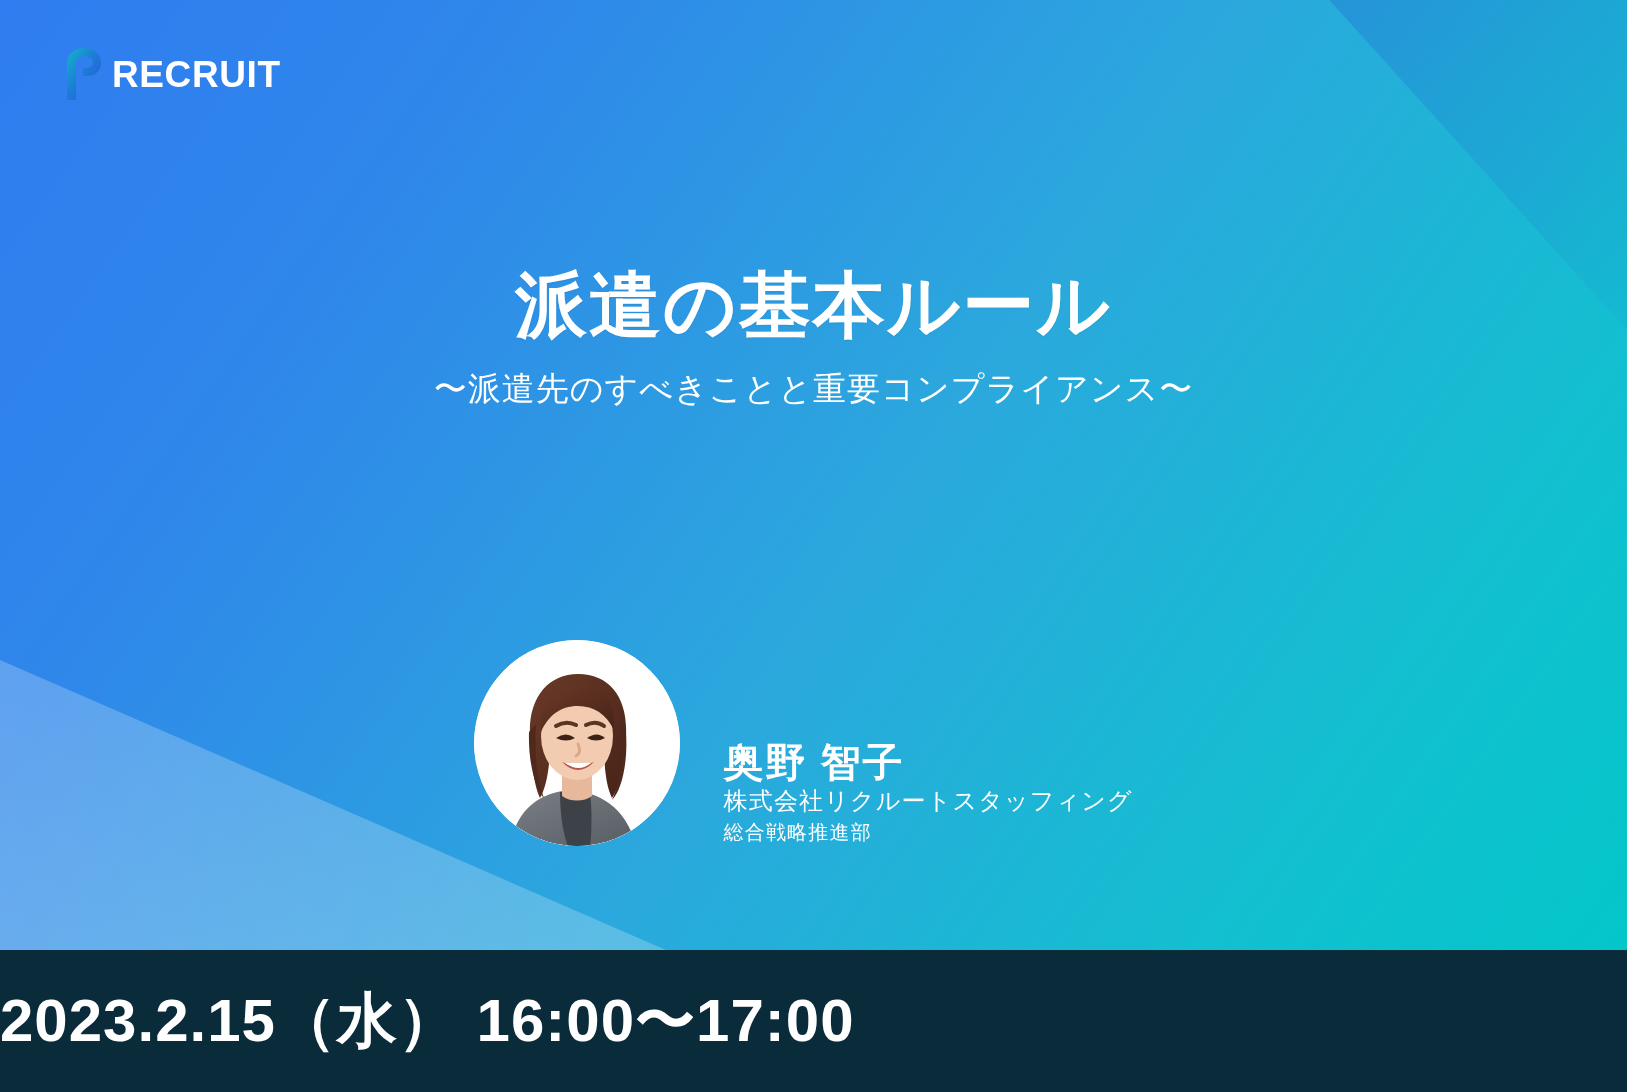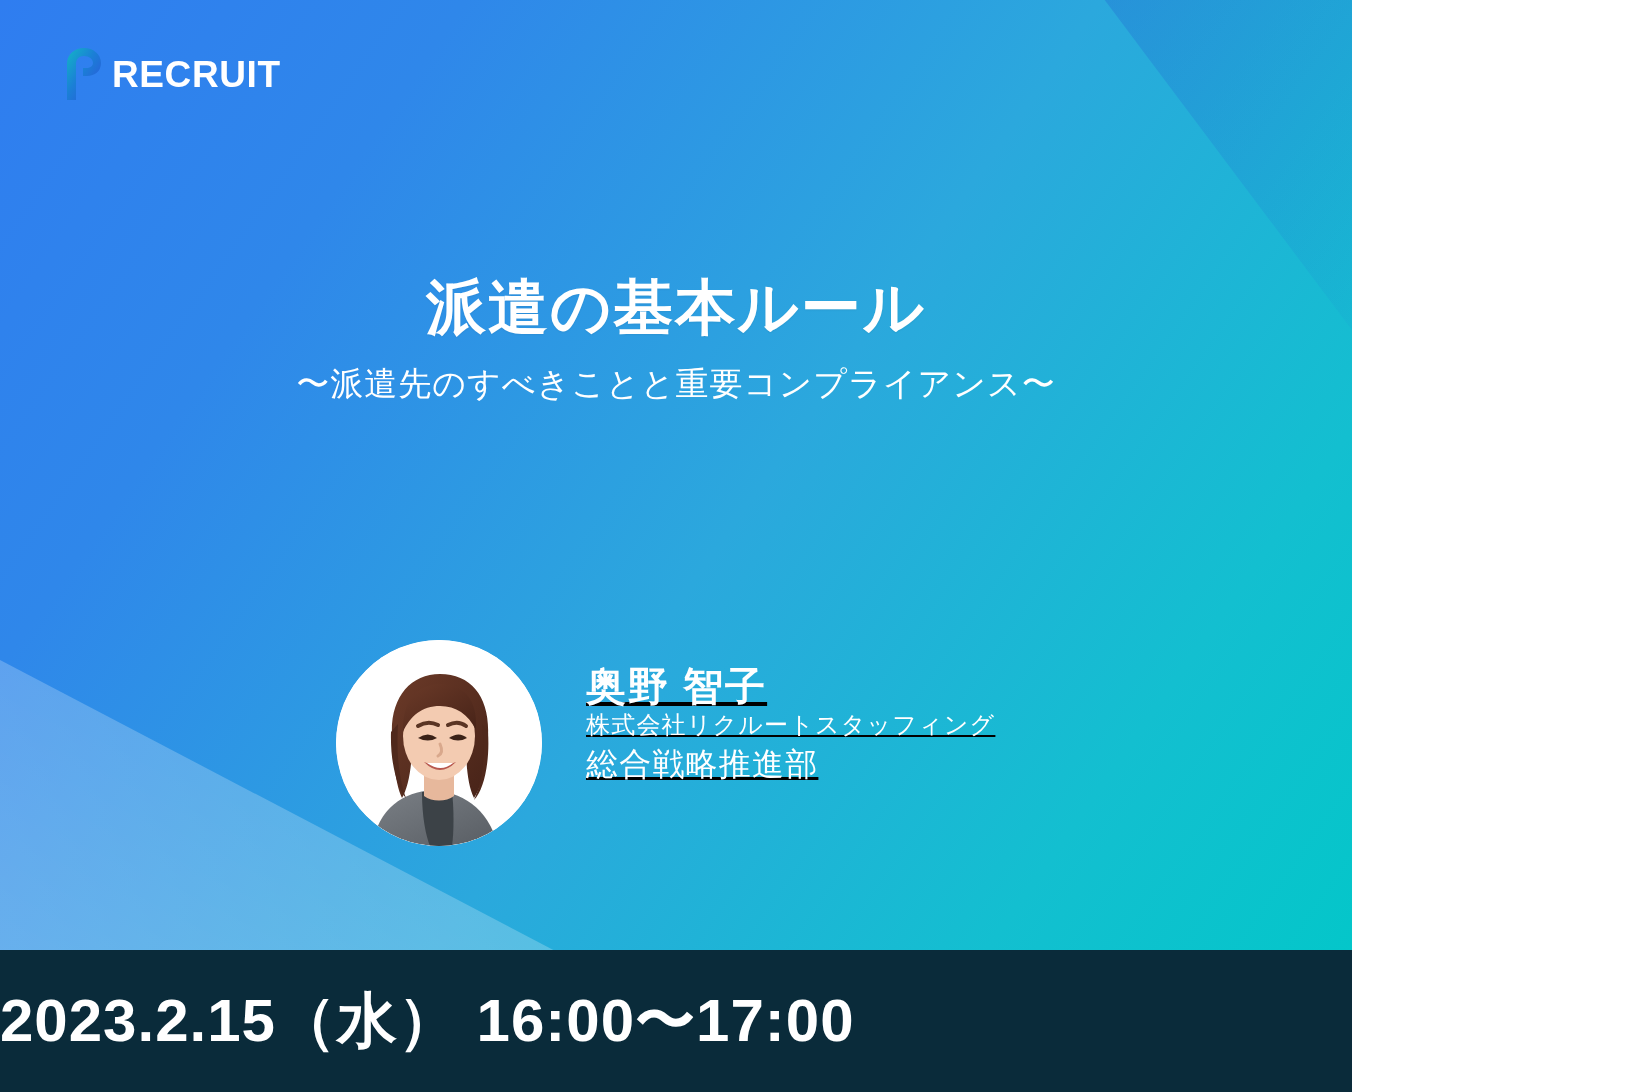--- a/index.html
+++ b/index.html
@@ -6,21 +6,21 @@
     margin: 0;
     padding: 0;
     background: #ffffff;
   }
   body {
     font-family: "Liberation Sans", "DejaVu Sans", sans-serif;
   }
 
   #slide {
     position: relative;
-    width: 1352px;
+    width: 1627px;
     height: 1092px;
     overflow: hidden;
     background: linear-gradient(125deg, #2f7df0 0%, #2f87ea 22%, #2ba8dd 52%, #13bfd0 78%, #00c8c8 100%);
   }
 
   
   .band {
     position: absolute;
     inset: 0;
     pointer-events: none;
@@ -64,47 +64,46 @@
   
   .headline {
     position: absolute;
     left: 0;
     right: 0;
     top: 262px;
     text-align: center;
   }
   .title {
     color: #ffffff;
-    font-size: 60px;
+    font-size: 72px;
     font-weight: bold;
     line-height: 1.12;
     letter-spacing: 2px;
-    margin: 12px;
+    margin: 3px;
     text-shadow: 0 1px 2px rgba(0,0,0,0.06);
   }
   .subtitle {
     color: #ffffff;
     font-size: 33px;
     font-weight: normal;
     line-height: 1.3;
     letter-spacing: 1px;
     margin: 22px 0 12px 0;
   }
 
   
   .speaker {
     position: absolute;
     left: 0;
     right: 0;
     top: 640px;
     display: flex;
     justify-content: center;
-    align-items: flex-start;
+    align-items: flex-end;
     gap: 44px;
-    text-decoration: underline;
   }
   .avatar {
     width: 206px;
     height: 206px;
     border-radius: 50%;
     background: #ffffff;
     overflow: hidden;
     flex: none;
     position: relative;
   }
@@ -125,21 +124,21 @@
   .speaker-org {
     color: #ffffff;
     font-size: 24px;
     font-weight: normal;
     letter-spacing: 1.2px;
     line-height: 1.42;
     margin: 0 0 0 0;
   }
   .speaker-dept {
     color: #ffffff;
-    font-size: 32px;
+    font-size: 20px;
     font-weight: normal;
     letter-spacing: 1.2px;
     line-height: 1.42;
     margin: 0;
   }
 
   
   .footer-bar {
     position: absolute;
     left: 0;

